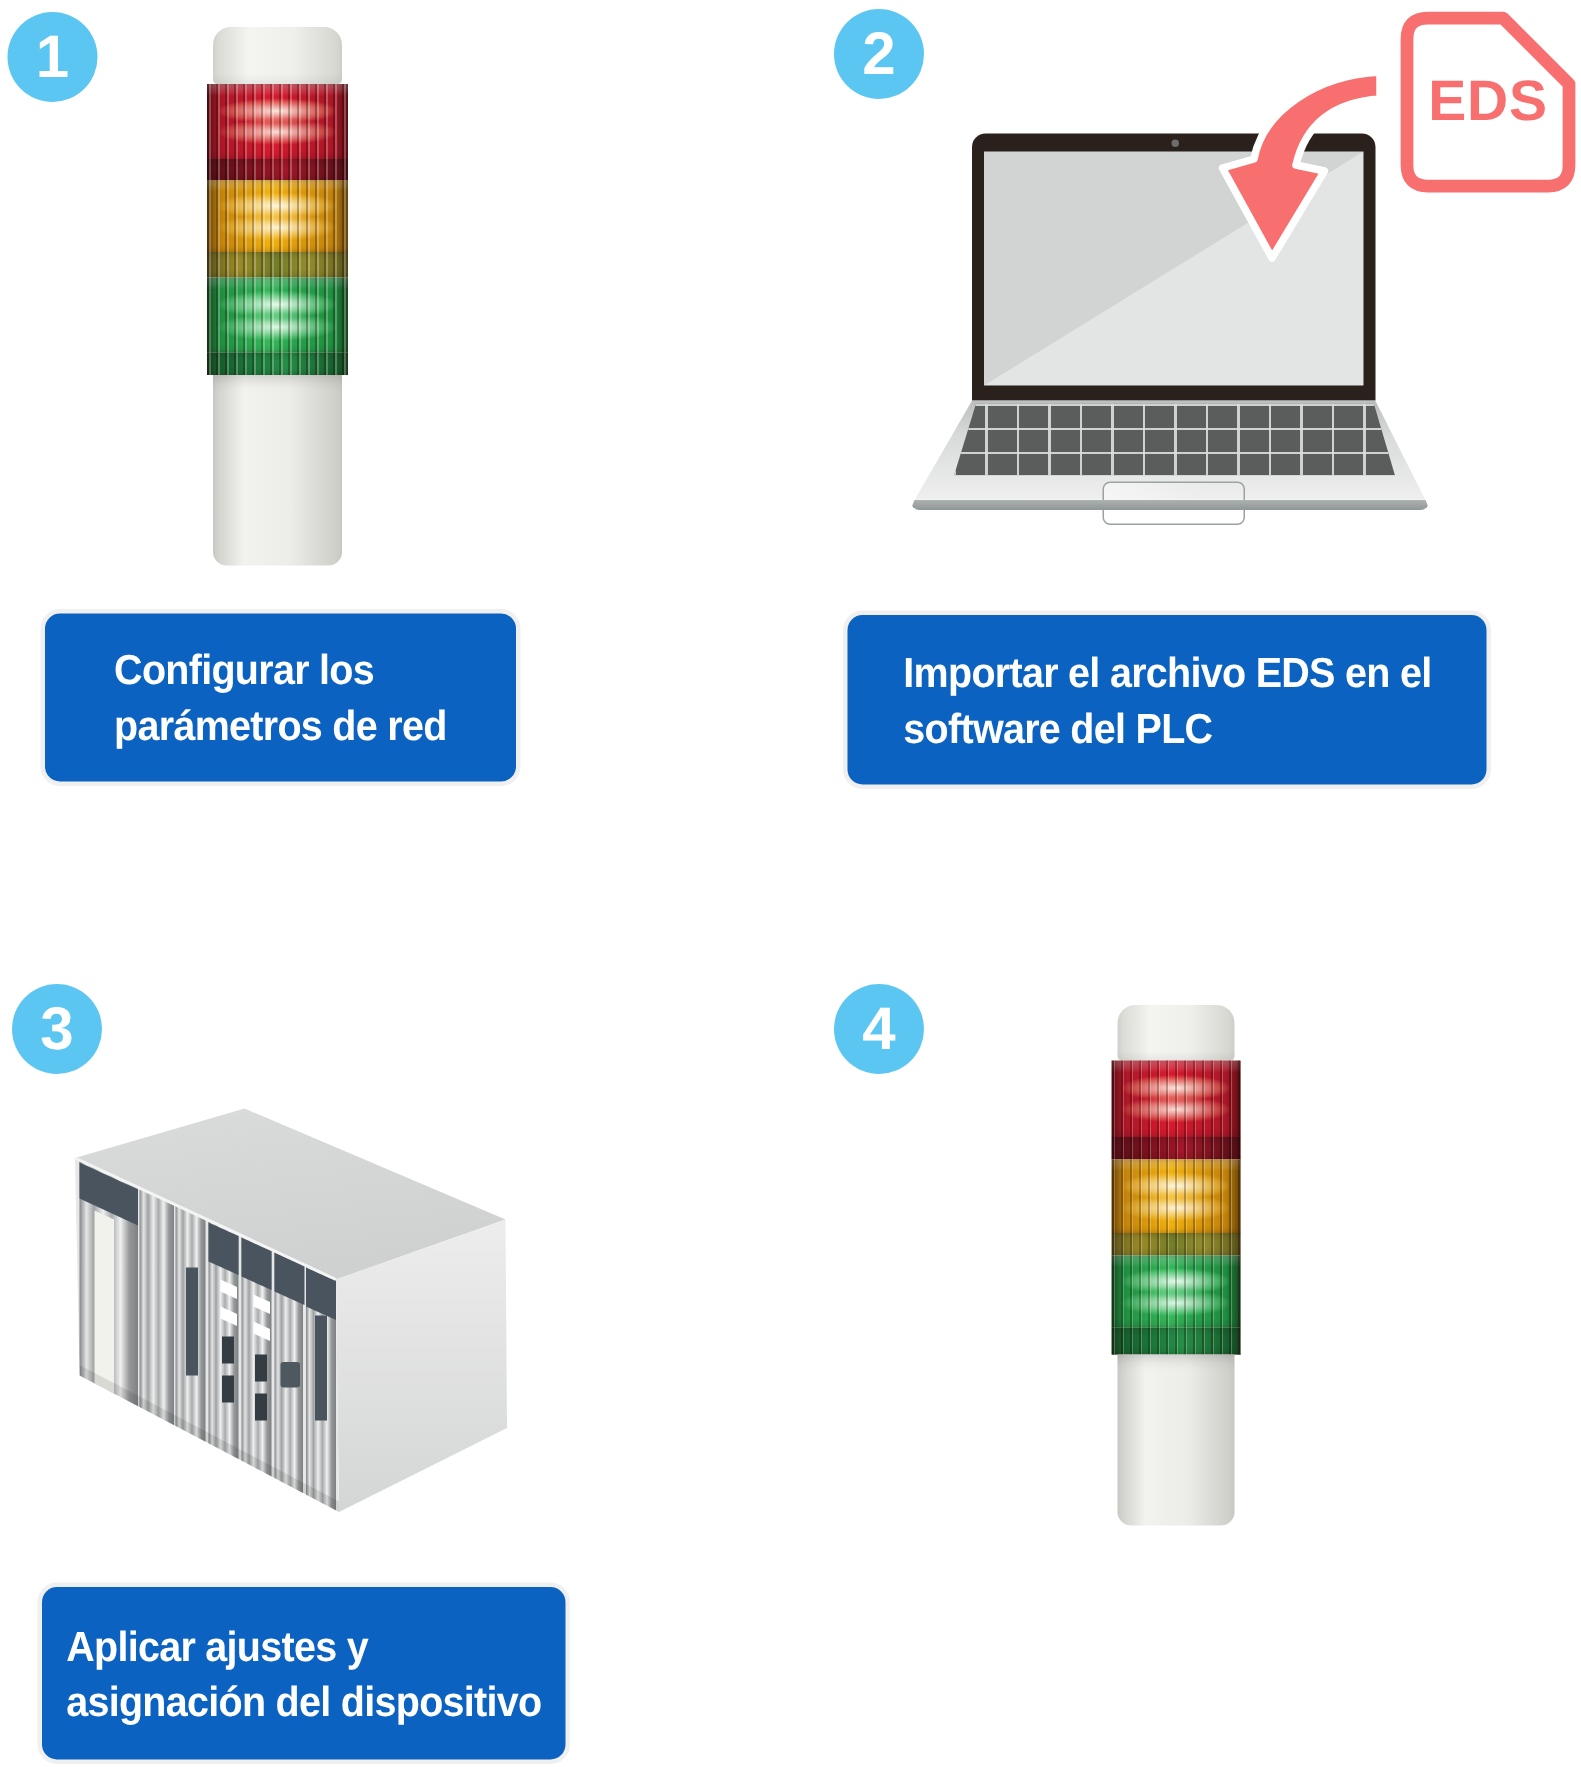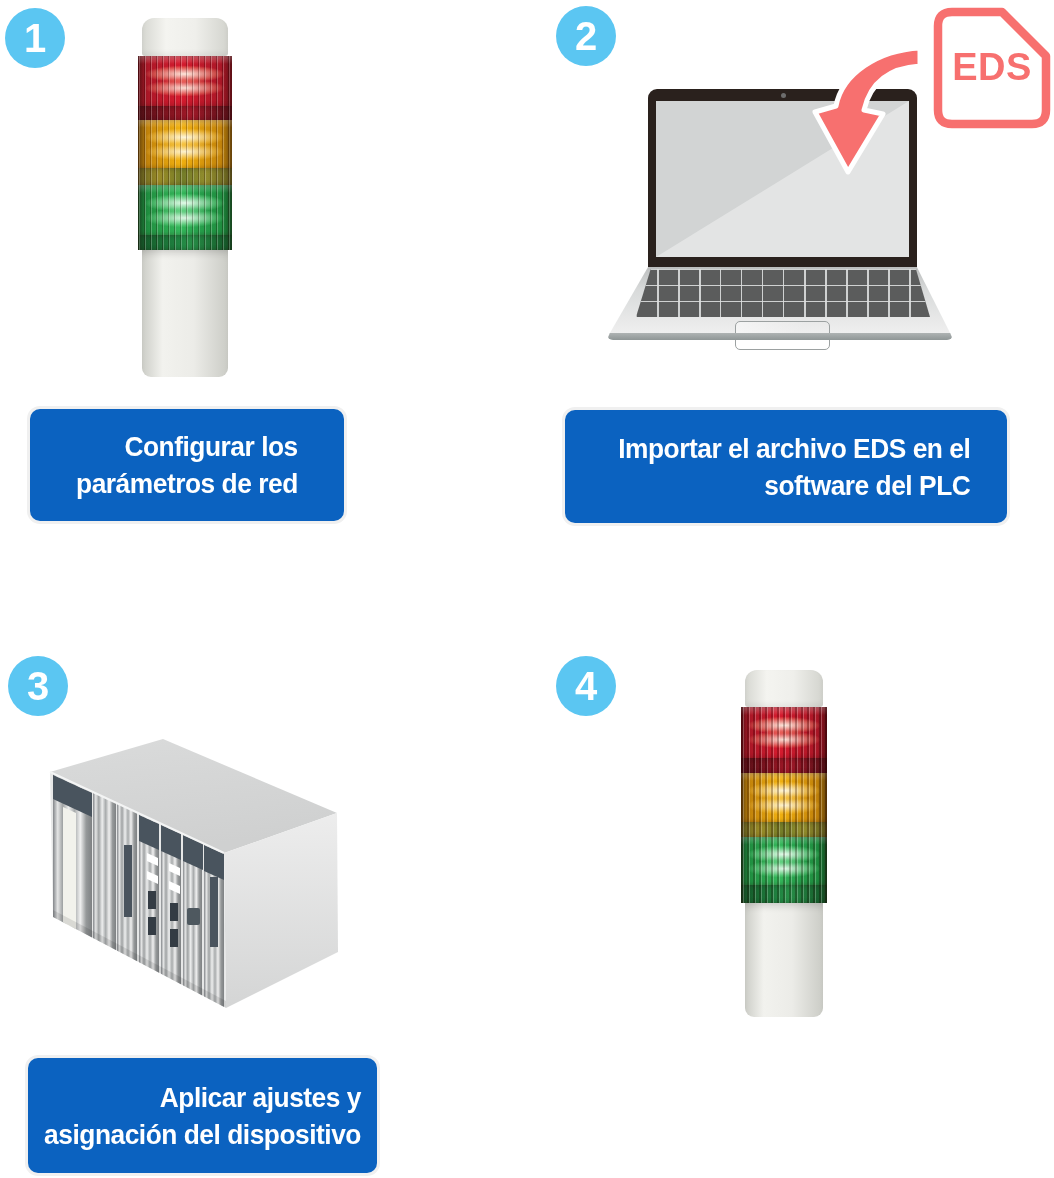--- a/index.html
+++ b/index.html
@@ -15,24 +15,24 @@
     color:#fff;font-size:40px;font-weight:700;line-height:1;
   }
   .badge-1{left:5px;top:8px;}
   .badge-2{left:556px;top:6px;}
   .badge-3{left:8px;top:656px;}
   .badge-4{left:556px;top:656px;}
   
   .label-box{
     position:absolute;background:var(--label-bg,#0B62C0);
     border-radius:10px;box-shadow:0 0 0 3px #f0f0f0;
-    display:flex;align-items:center;justify-content:center;text-align:right;
+    display:flex;align-items:center;justify-content:center;text-align:left;
   }
   .label-1{left:30px;top:409px;width:314px;height:112px;}
-  .label-2{left:565px;top:410px;width:426px;height:113px;padding-left:16px;}
+  .label-2{left:565px;top:410px;width:426px;height:113px;}
   .label-3{left:28px;top:1058px;width:349px;height:115px;}
   .label-4{left:625px;top:1058px;width:310px;height:115px;}
   .label-text{
     color:var(--label-text,#FFFFFF);font-weight:700;font-size:28px;line-height:37px;
     letter-spacing:-0.5px;transform:scaleX(0.94);white-space:nowrap;
   }
   .label-text span{display:block;}
   
   .tower{position:absolute;}
   .tower > div{position:relative;}

